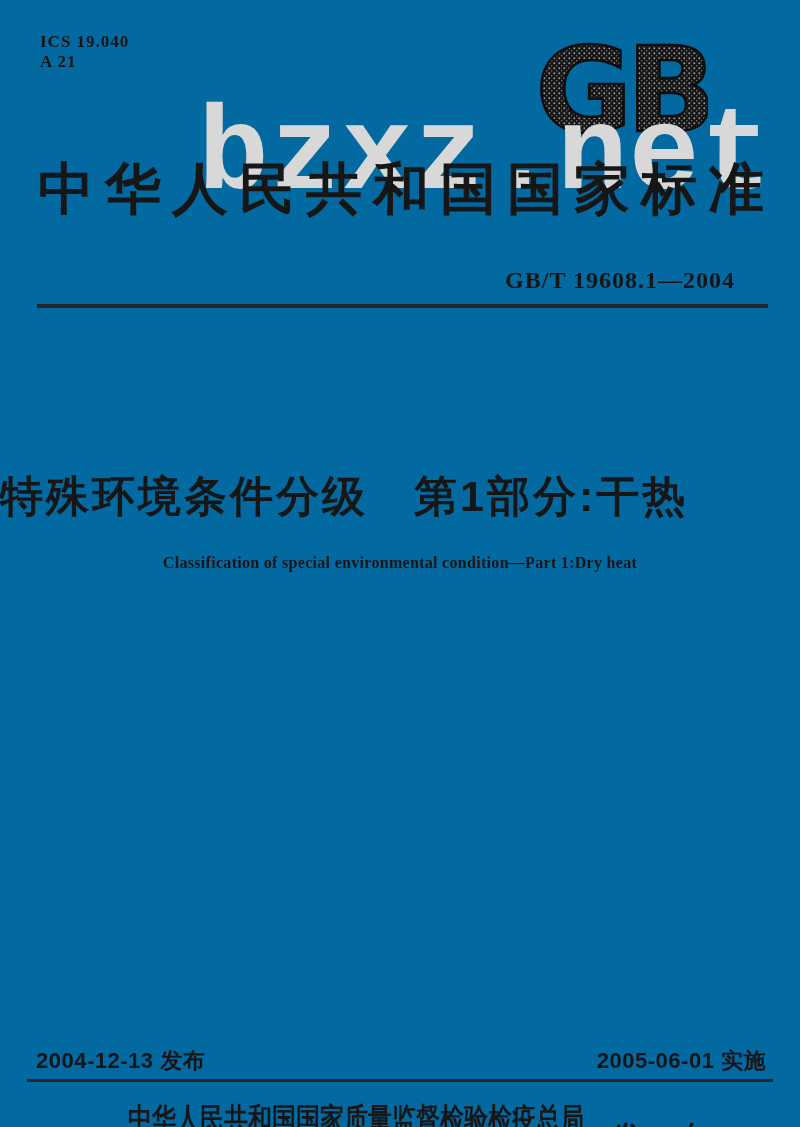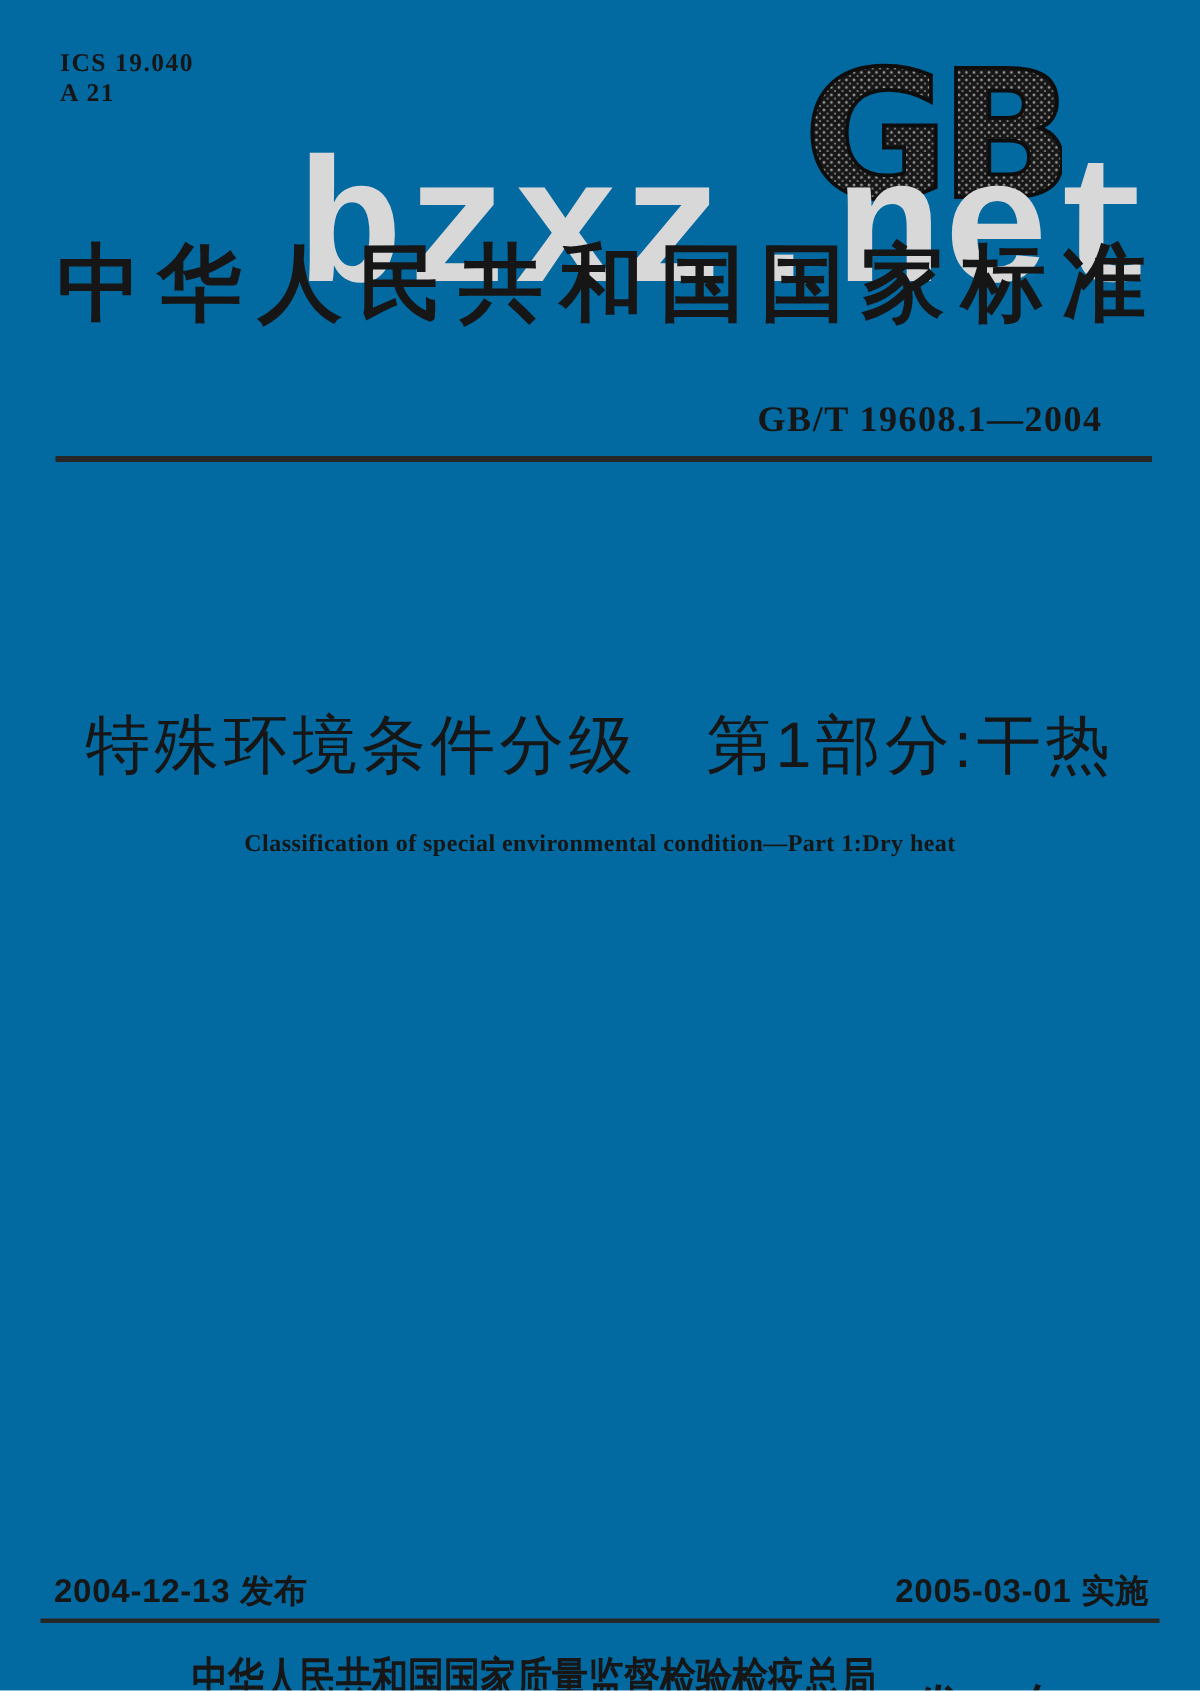--- a/index.html
+++ b/index.html
@@ -73,23 +73,23 @@
   .rule { position: absolute; background: #262626; z-index: 1; }
   .rule-top { top: 304px; left: 37px; width: 731px; height: 4px; }
   .rule-bottom { top: 1079px; left: 27px; width: 746px; height: 3px; }
 
   .doc-title-cn {
     position: absolute;
     top: 468px;
     left: 0;
     margin: 0;
     width: 800px;
-    text-align: center;
+    text-align: left;
     font-size: 43px;
-    font-weight: normal;
+    font-weight: bold;
     letter-spacing: 3px;
     white-space: nowrap;
     font-family: "Liberation Sans", "DejaVu Sans", sans-serif;
   }
 
   .doc-title-en {
     position: absolute;
     top: 554px;
     left: 0;
     width: 800px;
@@ -161,21 +161,21 @@
 
   <div class="std-num">GB/T 19608.1—2004</div>
 
   <div class="rule rule-top"></div>
 
   <h2 class="doc-title-cn">特殊环境条件分级　第1部分:干热</h2>
 
   <div class="doc-title-en">Classification of special environmental condition—Part 1:Dry heat</div>
 
   <div class="date-line issue-date">2004-12-13 发布</div>
-  <div class="date-line impl-date">2005-03-01 实施</div>
+  <div class="date-line impl-date">2005-06-01 实施</div>
 
   <div class="rule rule-bottom"></div>
 
   <div class="agency">中华人民共和国国家质量监督检验检疫总局</div>
 
   <div class="publish-label">发 布</div>
 
 </div>
 
 </body></html>

